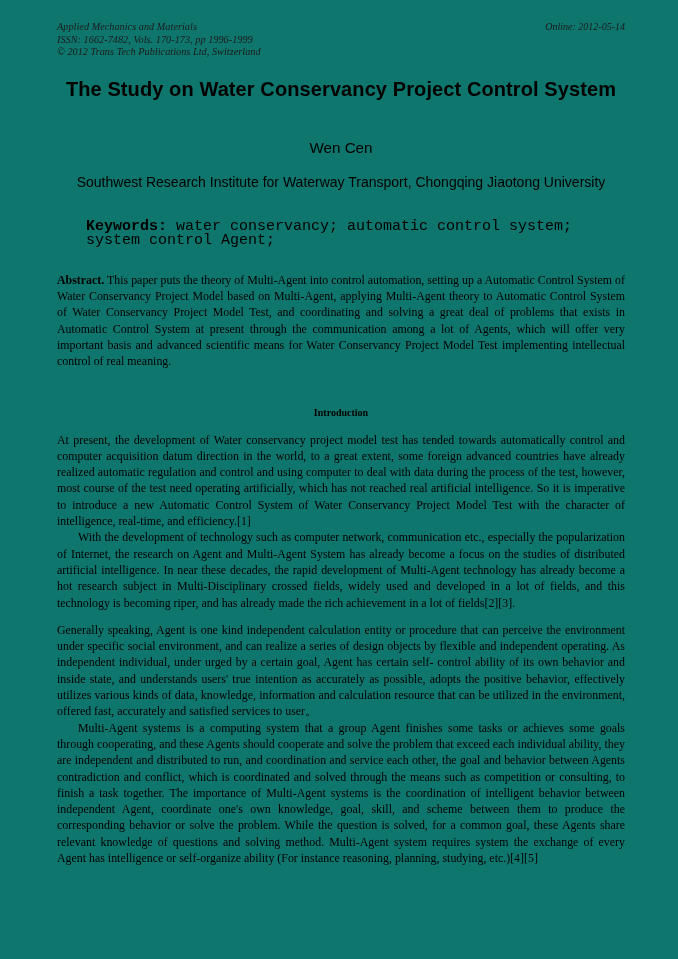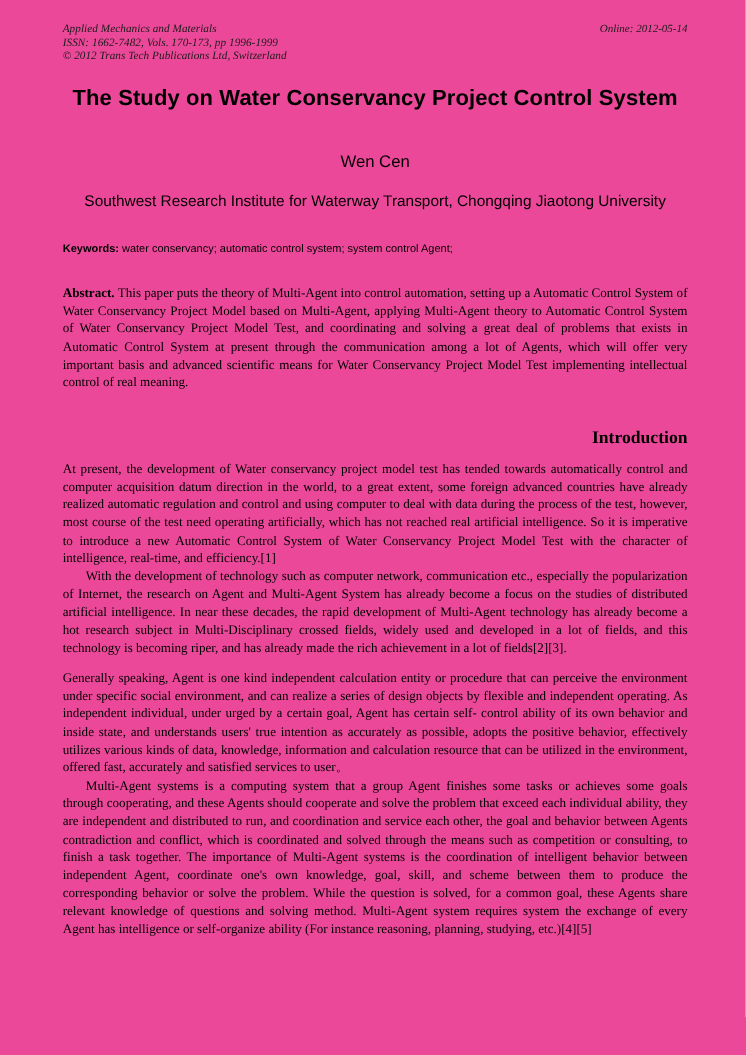--- a/index.html
+++ b/index.html
@@ -13,21 +13,21 @@
     font-family: "Liberation Serif", "DejaVu Serif", serif;
     color: #000000;
     -webkit-font-smoothing: antialiased;
   }
 
   .page {
     position: relative;
     width: 678px;
     height: 959px;
     margin: 0 auto;
-    background: #ec4899;
+    background: #0f766e;
     overflow: hidden;
     box-sizing: border-box;
   }
 
   .content {
     position: absolute;
     left: 57px;
     top: 21px;
     width: 568px;
   }
@@ -87,25 +87,26 @@
     font-family: "Liberation Sans", "DejaVu Sans", sans-serif;
     font-weight: normal;
     font-size: 14px;
     line-height: 15px;
     text-align: center;
     margin-top: 17px;
   }
 
   
   .keywords {
-    font-family: Liberation Sans, sans-serif;
-    font-size: 10px;
+    font-family: Liberation Mono, monospace;
+    font-size: 15px;
     line-height: 14px;
     margin-top: 30px;
     text-align: left;
+    margin-left: 29px;
   }
 
   .keywords .kw-label {
     font-weight: bold;
   }
 
   
   .para {
     font-family: "Liberation Serif", "DejaVu Serif", serif;
     font-size: 11.9px;
@@ -120,24 +121,24 @@
     margin-top: 24px;
   }
 
   .abstract .run-in {
     font-weight: bold;
   }
 
   .section-heading {
     font-family: "Liberation Serif", "DejaVu Serif", serif;
     font-weight: bold;
-    font-size: 16px;
+    font-size: 10px;
     line-height: 16px;
     margin: 0;
-    text-align: right;
+    text-align: center;
   }
 
   .h-introduction {
     margin-top: 35px;
   }
 
   .h-agent {
     margin-top: 34px;
   }
 

